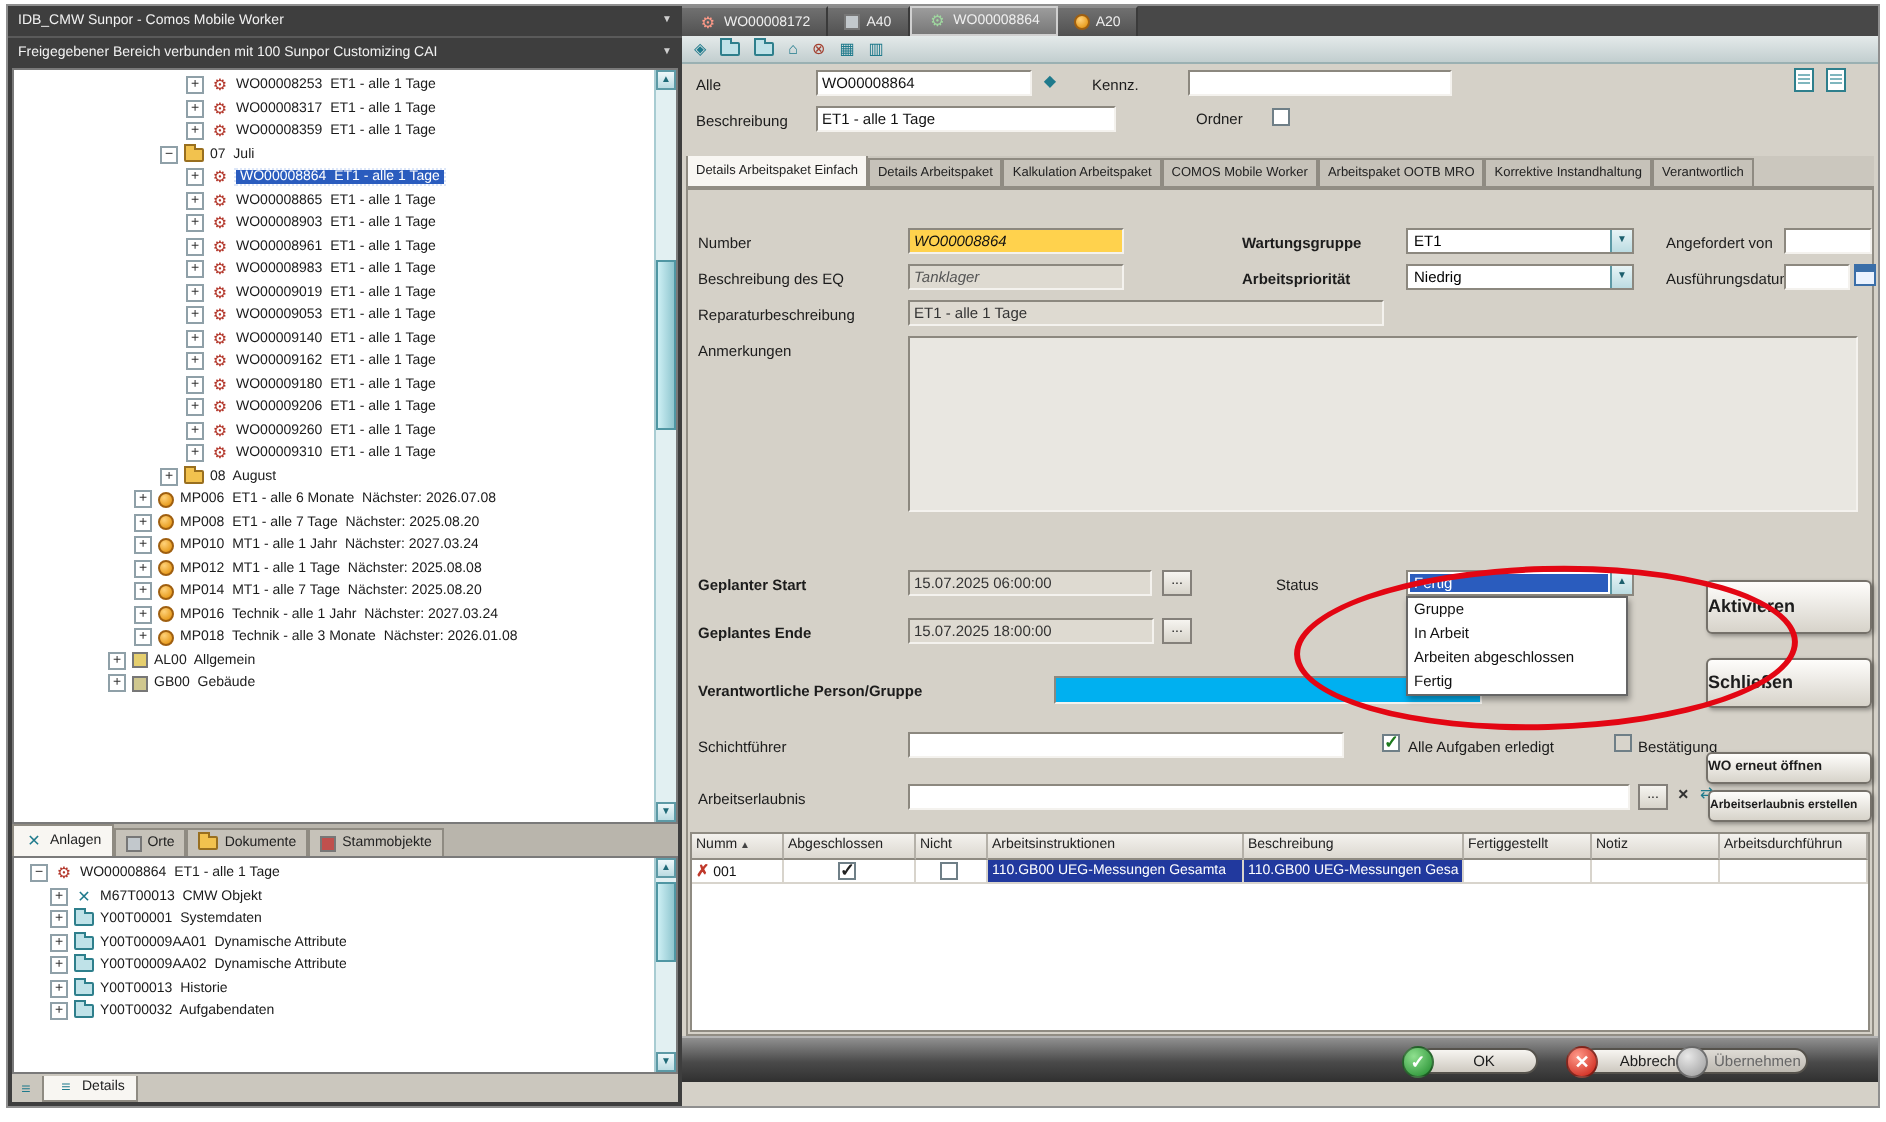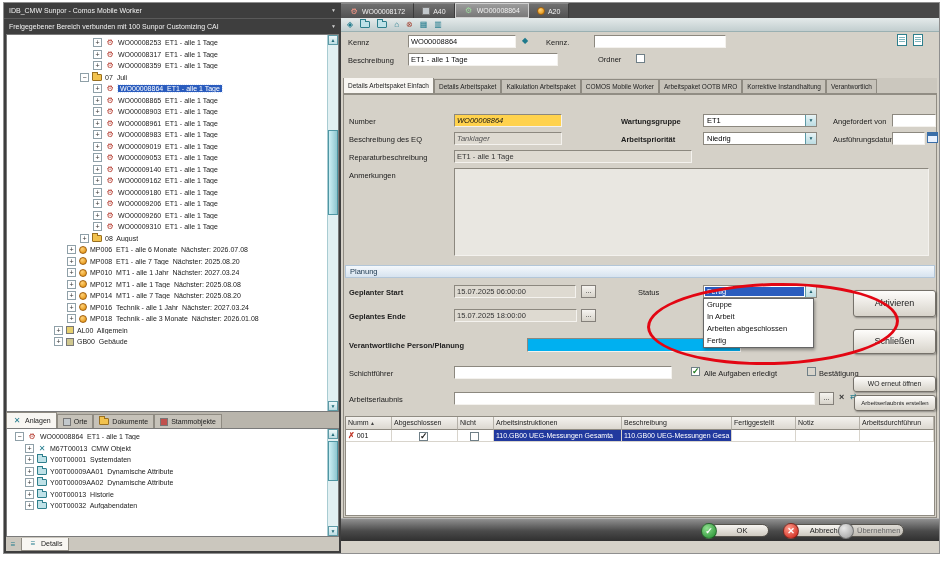--- a/index.html
+++ b/index.html
@@ -66,21 +66,21 @@
 .cbox{position:absolute;left:2px;top:91px;width:594px;height:424px;border:1px solid #918d84;background:#d5d1c8}
 .dtlbar{position:absolute;left:2px;top:75px;width:594px;height:16px;display:flex;align-items:flex-end;overflow:hidden;border-bottom:1px solid #918d84;background:#cbc7be}
 .dtl{flex:0 0 auto;height:14px;line-height:13px;padding:0 4px;font-size:6.5px;background:#c6c2b9;border:1px solid #8f8b82;border-bottom:none;color:#222;white-space:nowrap;overflow:hidden}
 .dtl.active{background:#f8f6f2;height:16px;line-height:15px}
 .more{position:absolute;width:15px;height:13px;background:linear-gradient(#f6f4f0,#d7d3ca);border:1px solid #84807a;font-size:7px;line-height:9px;text-align:center;color:#222}
 .cb{width:9px;height:9px;background:#fff;border:1px solid #6f7f87;position:absolute}
 .cb.rel{position:relative;display:inline-block;vertical-align:middle}
 .cb.checked::before{content:'✓';position:absolute;left:0;top:-2px;font-size:9px;font-weight:bold;color:#1d7a1d}
 .cb.checked.plain::before{color:#222}
 .cb.dis{background:#d8d4cb}
-.abtn{position:absolute;background:linear-gradient(#fefdfb,#d7d3ca);border:1px solid #75716a;border-radius:3px;font-weight:normal;color:#1c1c1c;text-align:center;box-shadow:1px 1px 2px rgba(0,0,0,.35);white-space:nowrap;overflow:hidden}
+.abtn{position:absolute;background:linear-gradient(#fefdfb,#d7d3ca);border:1px solid #75716a;border-radius:3px;font-weight:bold;color:#1c1c1c;box-shadow:1px 1px 2px rgba(0,0,0,.35);white-space:nowrap;overflow:hidden}
 .calicon{position:absolute;width:11px;height:11px;background:#eaf2ff;border:1px solid #3a6ea8}
 .calicon::before{content:'';position:absolute;top:0;left:0;right:0;height:3px;background:#3a6ea8}
 .docicon{position:absolute;width:10px;height:12px;background:#fff;border:1px solid #2e7f8c}
 .docicon::after{content:'';position:absolute;top:2px;left:1px;right:1px;height:1px;background:#7fb6be;box-shadow:0 2px 0 #7fb6be,0 4px 0 #7fb6be}
 .xmark{color:#c0392b;font-weight:bold;font-size:8px}
 .tbl{position:absolute;left:4px;top:413px;width:590px;height:100px;background:#fff;border:1px solid #8f8b82}
 .th{position:absolute;top:0;height:13px;background:linear-gradient(#f4f2ee,#dcd8d0);border-right:1px solid #b4b0a8;border-bottom:1px solid #8f8b82;font-size:7px;line-height:12px;padding:0 2px;color:#222;white-space:nowrap;overflow:hidden}
 .sort{font-size:5px;color:#444}
 .td{position:absolute;top:13px;height:12px;border-right:1px solid #d8d4cc;border-bottom:1px solid #d8d4cc;font-size:7px;line-height:11px;padding:0 2px;white-space:nowrap;overflow:hidden;background:#fff;color:#111}
 .td.blue{background:#21399e;color:#fff}
@@ -349,21 +349,21 @@
     <div class="toolbar">
           <span class="tbi">◈</span>
           <span class="ic folder teal"></span>
           <span class="ic folder teal"></span>
           <span class="tbi">⌂</span>
           <span class="tbi red">⊗</span>
           <span class="tbi">▦</span>
           <span class="tbi">▥</span>
         </div>
 
-    <span class="lbl" style="left:7px;top:35px">Kennz</span>
+    <span class="lbl" style="left:7px;top:35px">Alle</span>
     <div class="fld" style="left:67px;top:32px;width:108px">WO00008864</div>
     <span class="gicon teal" style="position:absolute;left:179px;top:33px">◆</span>
     <span class="lbl" style="left:205px;top:35px">Kennz.</span>
     <div class="fld" style="left:253px;top:32px;width:132px"></div>
     <span class="docicon" style="left:556px;top:31px"></span>
     <span class="docicon" style="left:572px;top:31px"></span>
 
     <span class="lbl" style="left:7px;top:53px">Beschreibung</span>
     <div class="fld" style="left:67px;top:50px;width:150px">ET1 - alle 1 Tage</div>
     <span class="lbl i" style="left:257px;top:52px">Ordner</span>
@@ -401,42 +401,41 @@
     <span class="lbl" style="left:492px;top:132px">Ausführungsdatum</span>
     <div class="fld" style="left:551px;top:129px;width:33px"></div>
     <span class="calicon" style="left:586px;top:129px"></span>
 
     <span class="lbl" style="left:8px;top:150px">Reparaturbeschreibung</span>
     <div class="fld ro" style="left:113px;top:147px;width:238px">ET1 - alle 1 Tage</div>
 
     <span class="lbl" style="left:8px;top:168px">Anmerkungen</span>
     <div class="fld area" style="left:113px;top:165px;width:475px"></div>
 
-    <div class="shead" style="top:262px">Planung</div>
 
     <span class="lbl b" style="left:8px;top:285px">Geplanter Start</span>
     <div class="fld ro" style="left:113px;top:282px;width:122px">15.07.2025 06:00:00</div>
     <div class="more" style="left:240px;top:282px">...</div>
     <span class="lbl" style="left:297px;top:285px">Status</span>
     <div class="combo" style="left:362px;top:282px;width:114px">
       <span class="cval hl">Fertig</span>
       <span class="cbtn">▲</span>
     </div>
     <div class="ddlist" style="left:362px;top:295px;width:111px">
           <div class="dditem">Gruppe</div>
           <div class="dditem">In Arbeit</div>
           <div class="dditem">Arbeiten abgeschlossen</div>
           <div class="dditem">Fertig</div>
         </div>
 
     <span class="lbl b" style="left:8px;top:309px">Geplantes Ende</span>
     <div class="fld ro" style="left:113px;top:306px;width:123px">15.07.2025 18:00:00</div>
     <div class="more" style="left:240px;top:306px">...</div>
 
-    <span class="lbl b" style="left:8px;top:338px">Verantwortliche Person/Planung</span>
+    <span class="lbl b" style="left:8px;top:338px">Verantwortliche Person/Gruppe</span>
     <div class="fld cyan" style="left:186px;top:335px;width:214px;height:14px"></div>
 
     <span class="lbl" style="left:8px;top:366px">Schichtführer</span>
     <div class="fld" style="left:113px;top:363px;width:218px"></div>
     <span class="cb checked" style="left:350px;top:364px"></span>
     <span class="lbl" style="left:363px;top:366px">Alle Aufgaben erledigt</span>
     <span class="cb dis" style="left:466px;top:364px"></span>
     <span class="lbl" style="left:478px;top:366px">Bestätigung</span>
 
     <span class="lbl" style="left:8px;top:392px">Arbeitserlaubnis</span>

